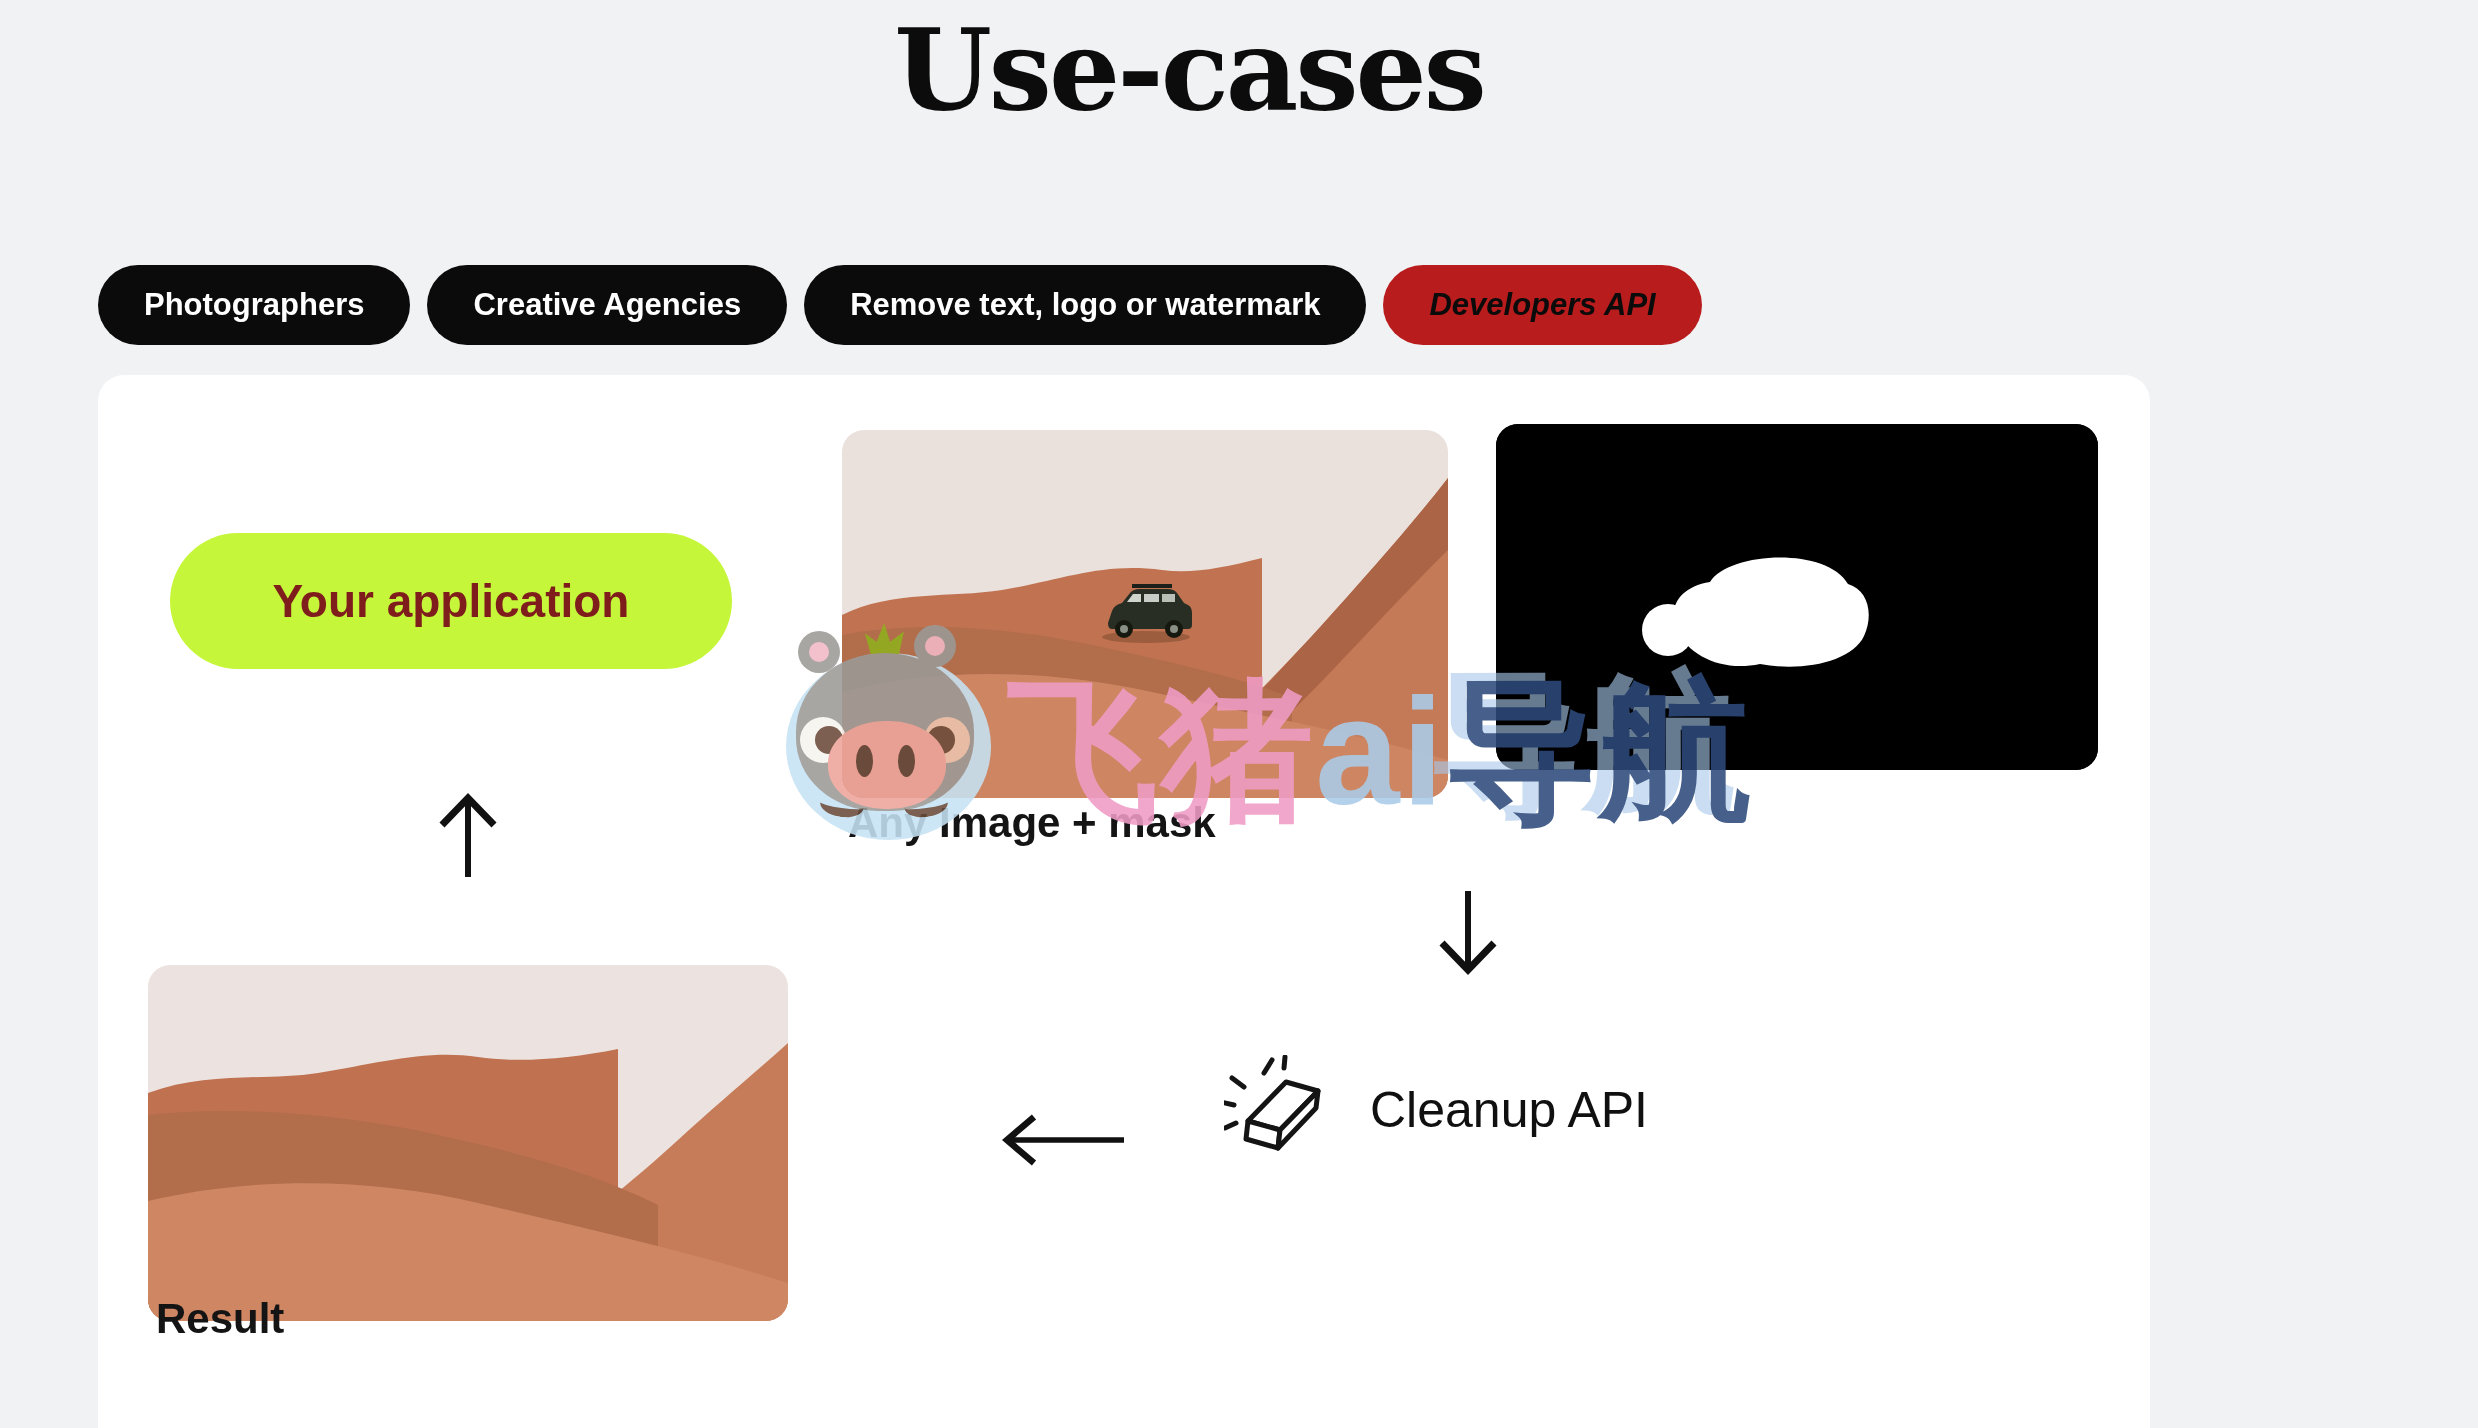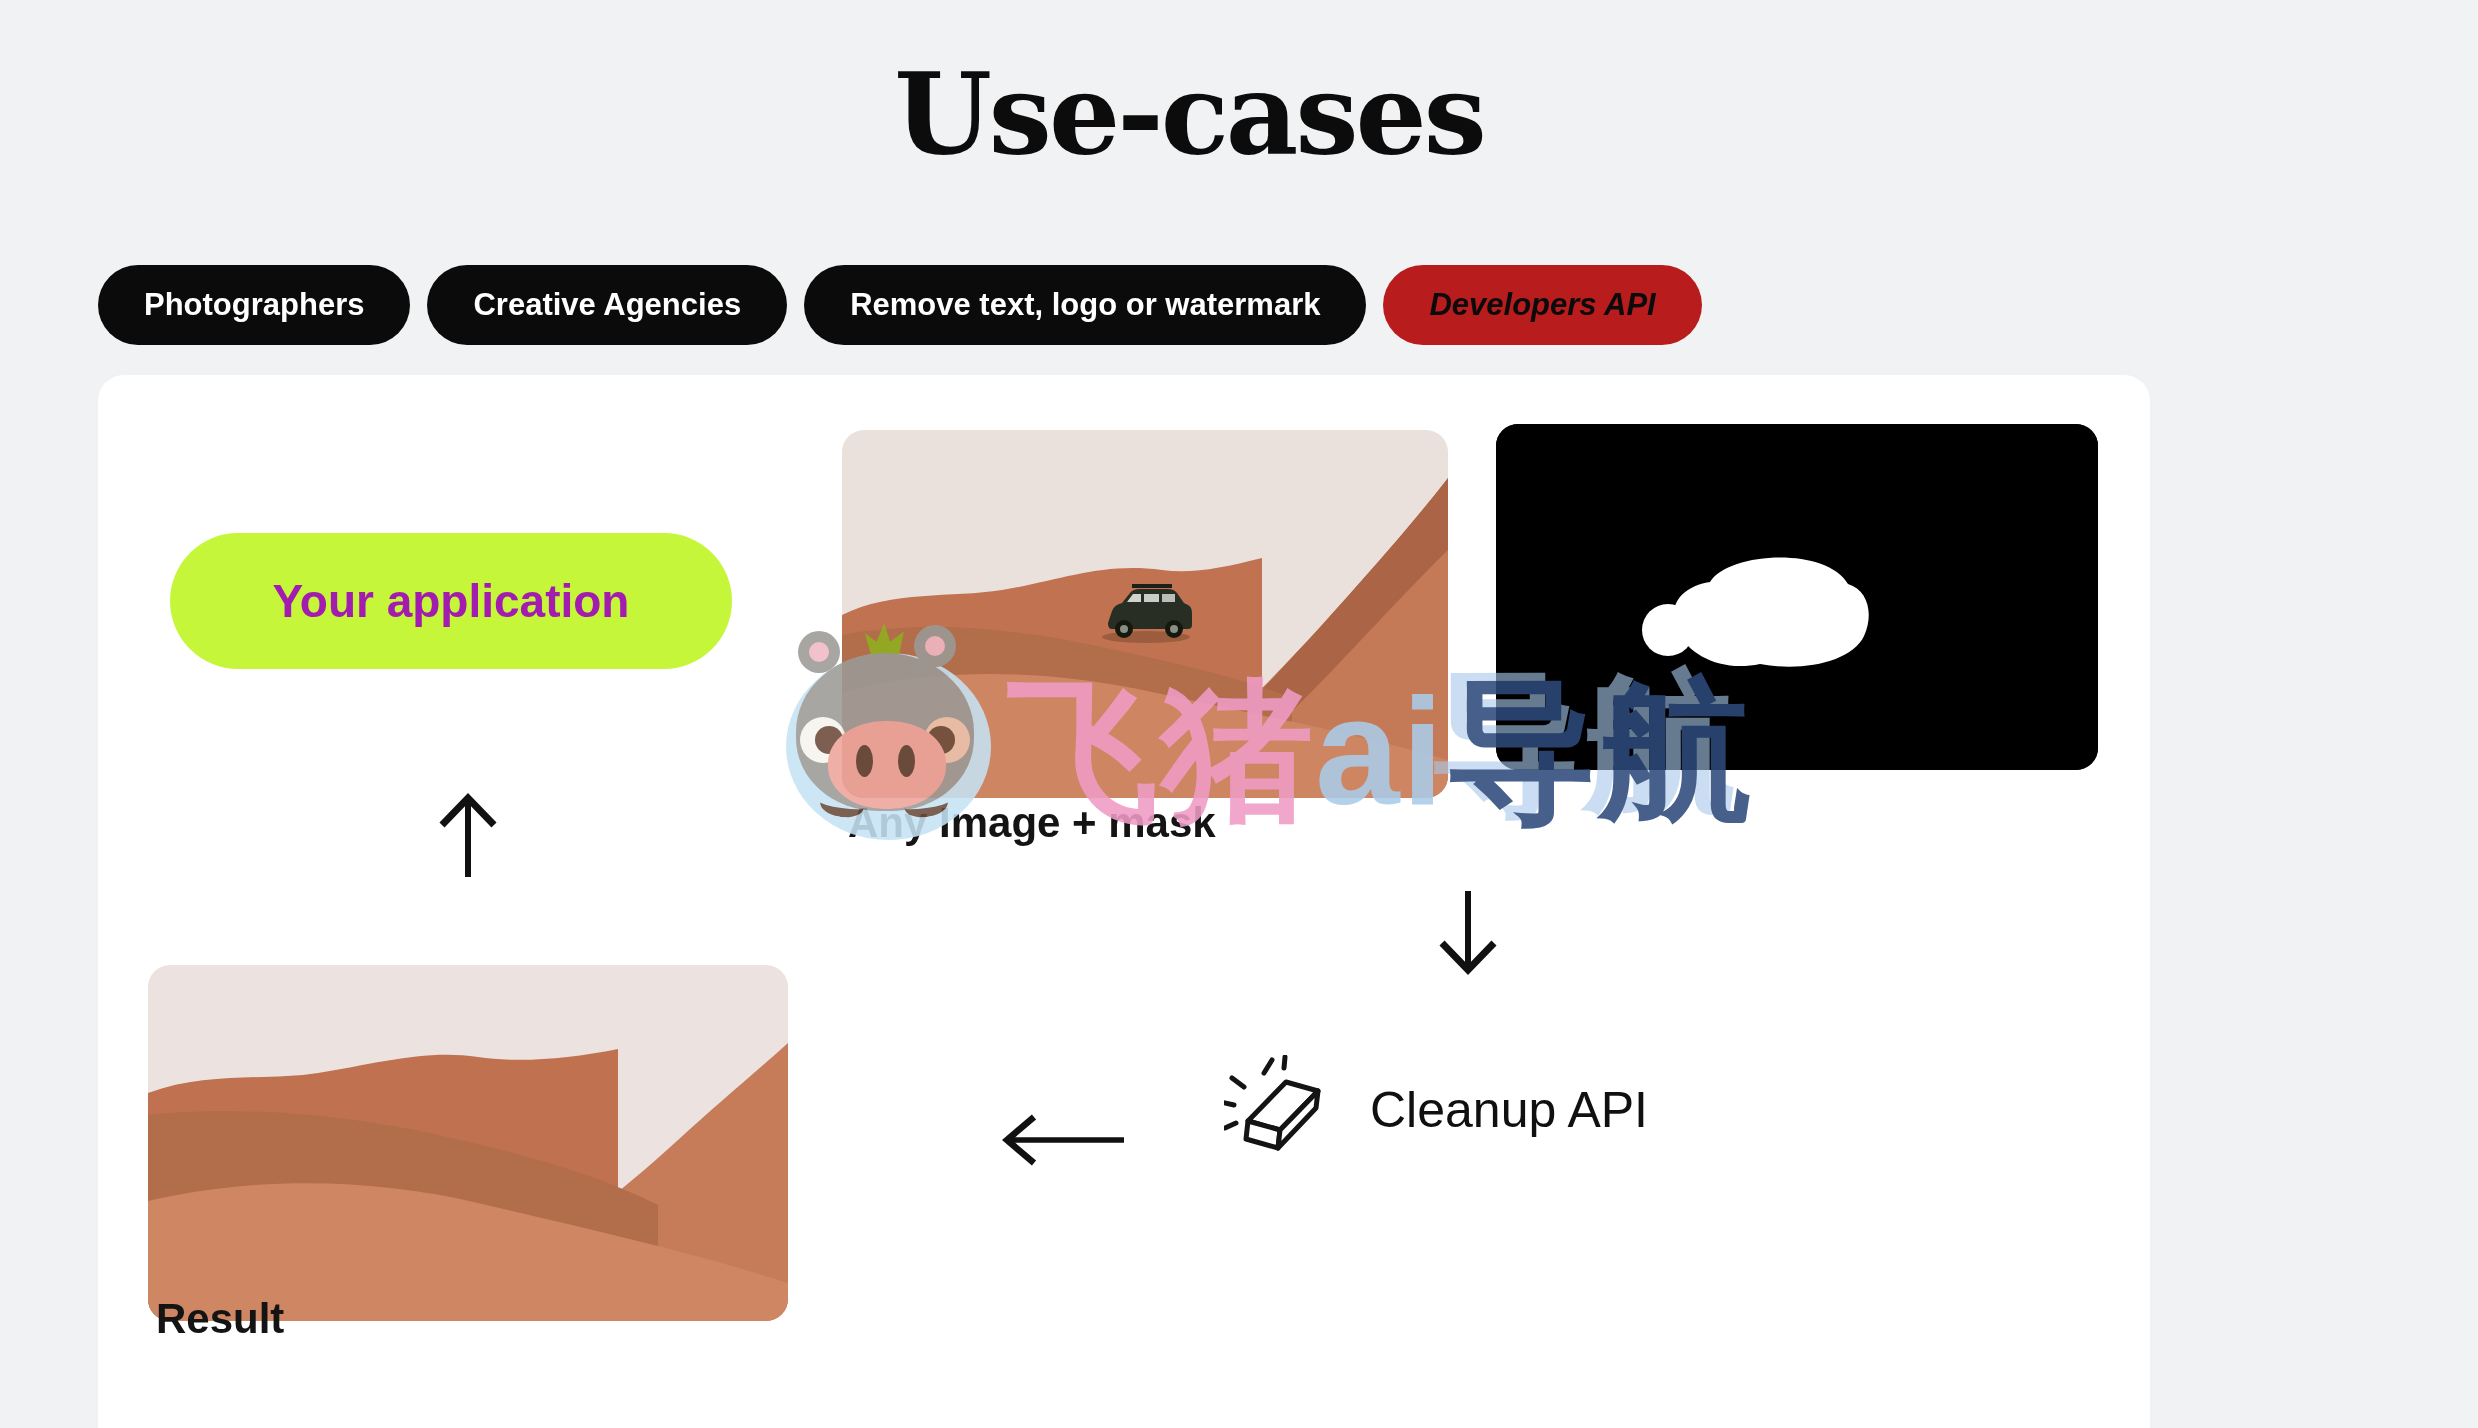--- a/index.html
+++ b/index.html
@@ -4,21 +4,21 @@
 <style>
   * { margin:0; padding:0; box-sizing:border-box; }
   html,body { width:2478px; height:1428px; overflow:hidden; }
   body { background:#f1f2f4; font-family:"Liberation Sans", sans-serif; position:relative; }
 
   
   .title-wrap { position:absolute; left:98px; top:0; width:2182px; text-align:center; }
   .page-title {
     font-family:"DejaVu Serif", serif;
     font-weight:900; font-size:112px; letter-spacing:-3px;
-    color:#0c0c0c; line-height:1.25;margin-top:44px;
+    color:#0c0c0c; line-height:1.25;
   }
 
   
   .tabs { position:absolute; left:98px; top:265px; display:flex; gap:17px; }
   .tab {
     height:80px; display:inline-flex; align-items:center; justify-content:center;
     padding:4px 46px; background:#0b0b0b; color:#ffffff;
     border:none; border-radius:40px; font-family:"Liberation Sans", sans-serif;
     font-size:31px; font-weight:700; white-space:nowrap; cursor:pointer;
   }
@@ -28,21 +28,21 @@
   .card {
     position:absolute; left:98px; top:375px; width:2052px; height:1053px;
     background:#ffffff; border-radius:26px 26px 0 0;
   }
   .card * { position:absolute; }
 
   .app-pill {
     left:72px; top:158px; width:562px; height:136px;
     background:#c6f63a; border-radius:68px;
     display:flex; align-items:center; justify-content:center;
-    font-size:46px; font-weight:700; color:#a21caf;
+    font-size:46px; font-weight:700; color:#7f1d1d;
   }
 
   .img-frame { border-radius:22px; overflow:hidden; }
   .img-frame svg { position:absolute; left:0; top:0; width:100%; height:100%; }
   .input-img  { left:744px;  top:55px;  width:606px; height:368px; }
   .mask-img   { left:1398px; top:49px;  width:602px; height:346px; background:#000; }
   .result-img { left:50px;   top:590px; width:640px; height:356px; }
 
   .caption { font-size:42px; font-weight:700; color:#141414; white-space:nowrap; }
   .caption-input  { left:750px; top:424px; }

